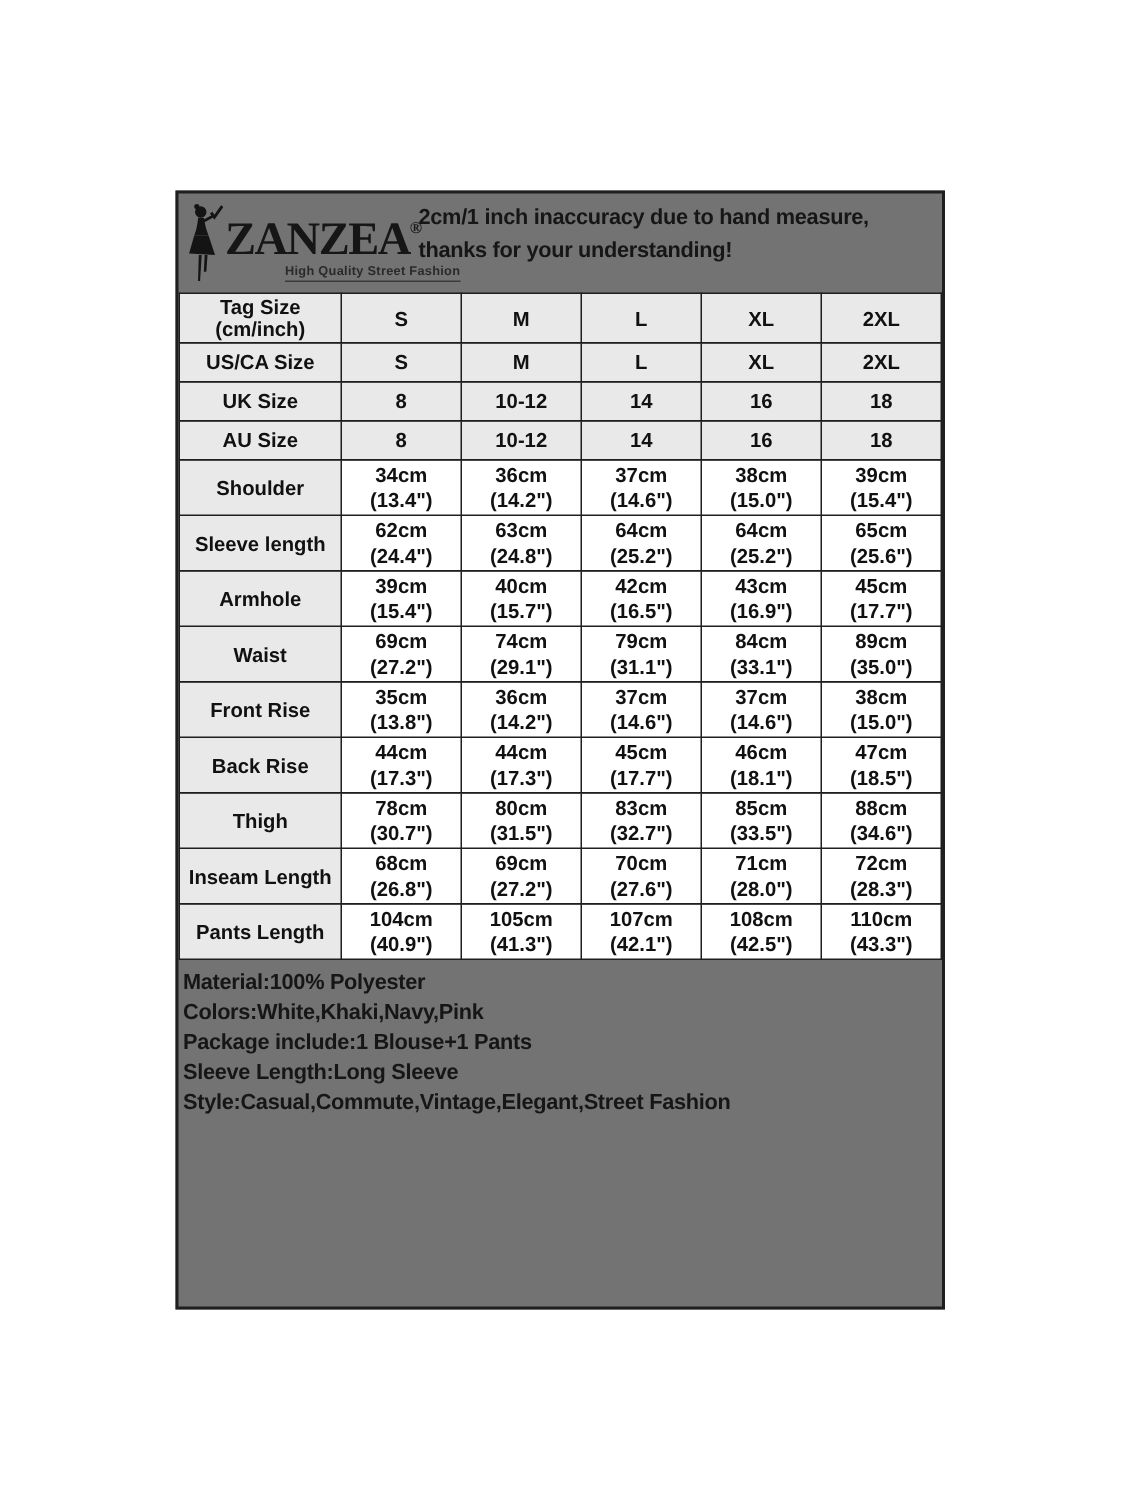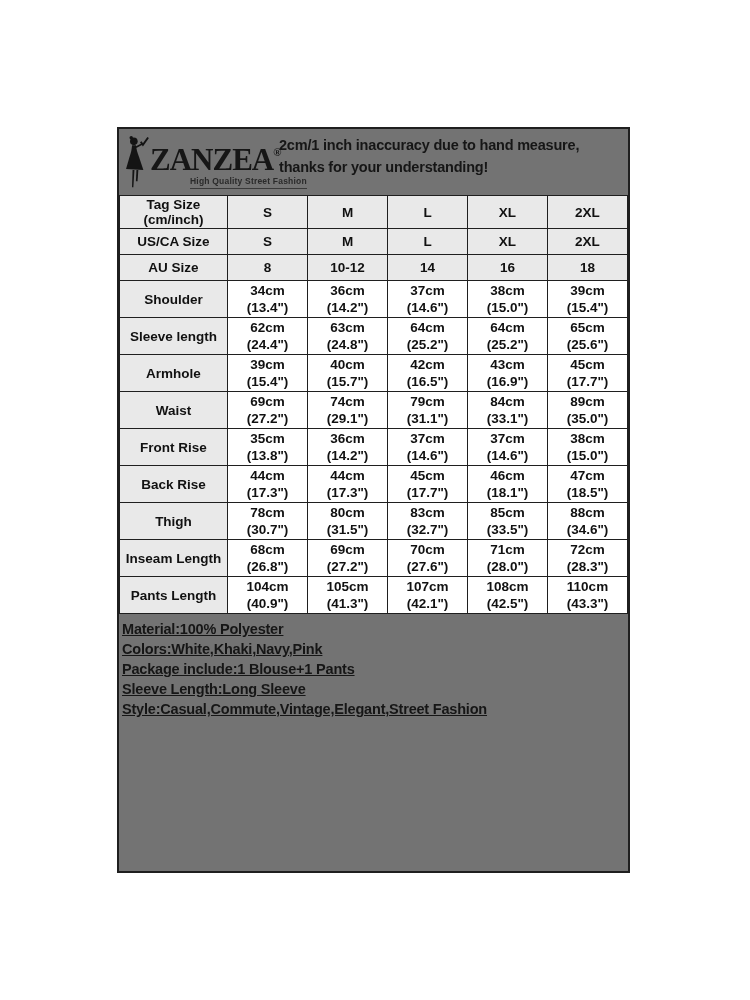--- a/index.html
+++ b/index.html
@@ -112,21 +112,21 @@
   .cm, .inch { line-height: 17px; font-size: 13.5px; }
   
   .info {
     padding: 5px 4px 0 3px;
     font-size: 14.5px;
     font-weight: bold;
     line-height: 20px;
     letter-spacing: -0.2px;
     color: #161616;
   }
-  .info-line { white-space: nowrap; text-decoration: underline; }
+  .info-line { white-space: nowrap; }
 </style>
 </head>
 <body>
 
 <div class="sheet">
 
   <div class="header">
     <div class="logo">
       <svg class="figure-icon" viewBox="0 0 30 64" xmlns="http://www.w3.org/2000/svg" aria-hidden="true">
         <g fill="#141414" stroke="none">
@@ -171,20 +171,28 @@
           <td class="size-cell">2XL</td>
         </tr>
         <tr class="hdr-row hdr-row-1">
           <td class="label-cell">US/CA Size</td>
           <td class="size-cell">S</td>
           <td class="size-cell">M</td>
           <td class="size-cell">L</td>
           <td class="size-cell">XL</td>
           <td class="size-cell">2XL</td>
         </tr>
+        <tr class="hdr-row hdr-row-2">
+          <td class="label-cell">UK Size</td>
+          <td class="size-cell">8</td>
+          <td class="size-cell">10-12</td>
+          <td class="size-cell">14</td>
+          <td class="size-cell">16</td>
+          <td class="size-cell">18</td>
+        </tr>
         <tr class="hdr-row hdr-row-3">
           <td class="label-cell">AU Size</td>
           <td class="size-cell">8</td>
           <td class="size-cell">10-12</td>
           <td class="size-cell">14</td>
           <td class="size-cell">16</td>
           <td class="size-cell">18</td>
         </tr>
         <tr class="meas-row">
           <td class="label-cell">Shoulder</td>

